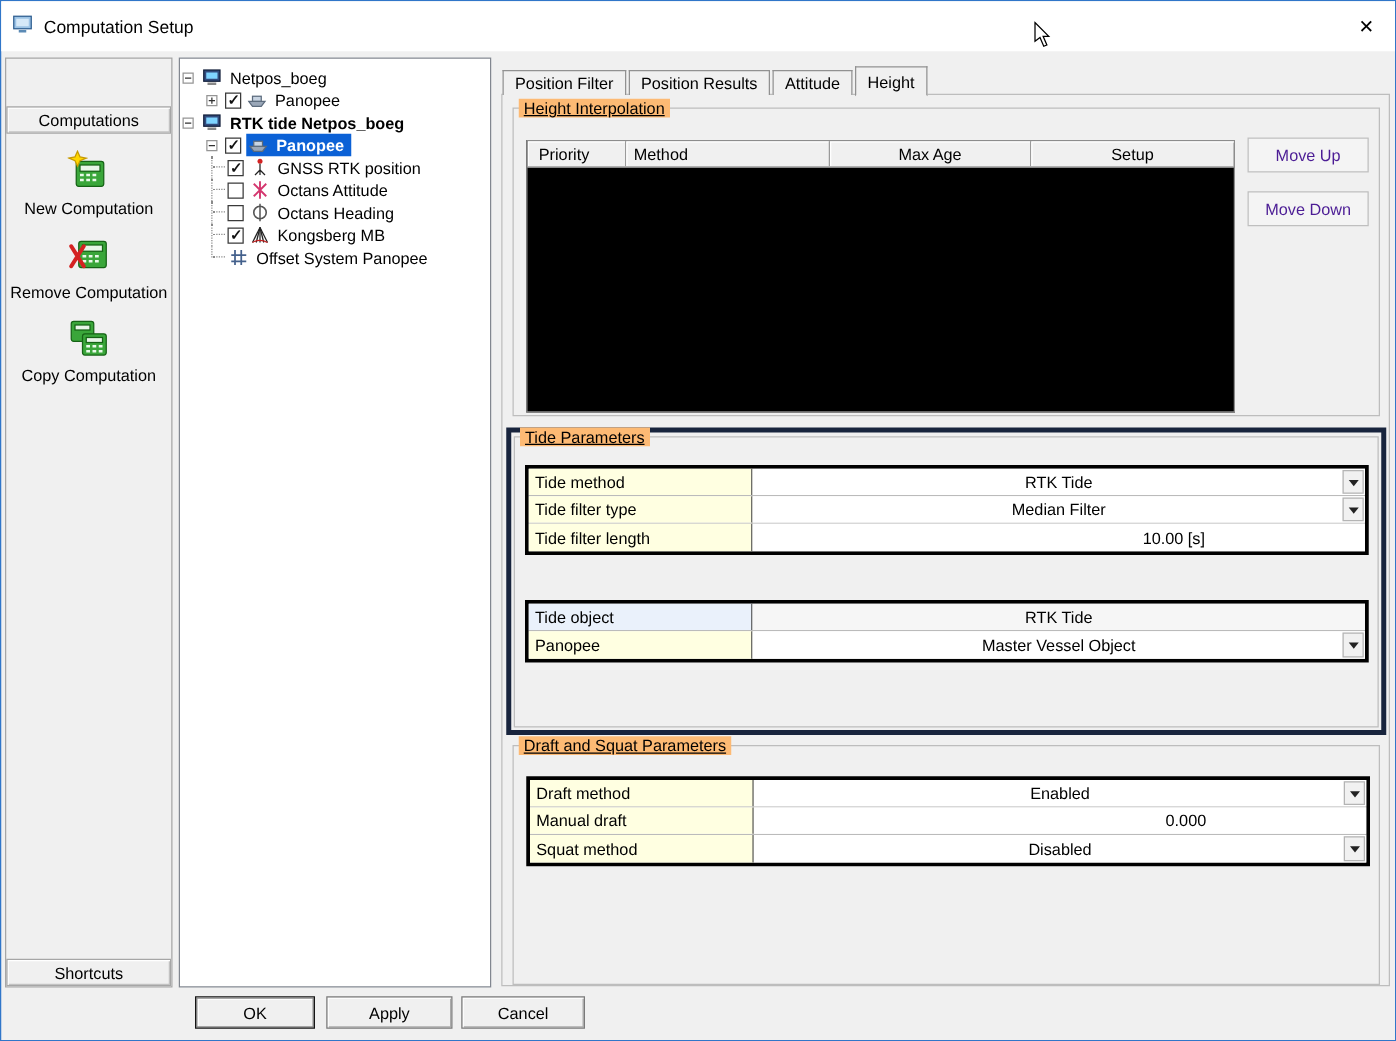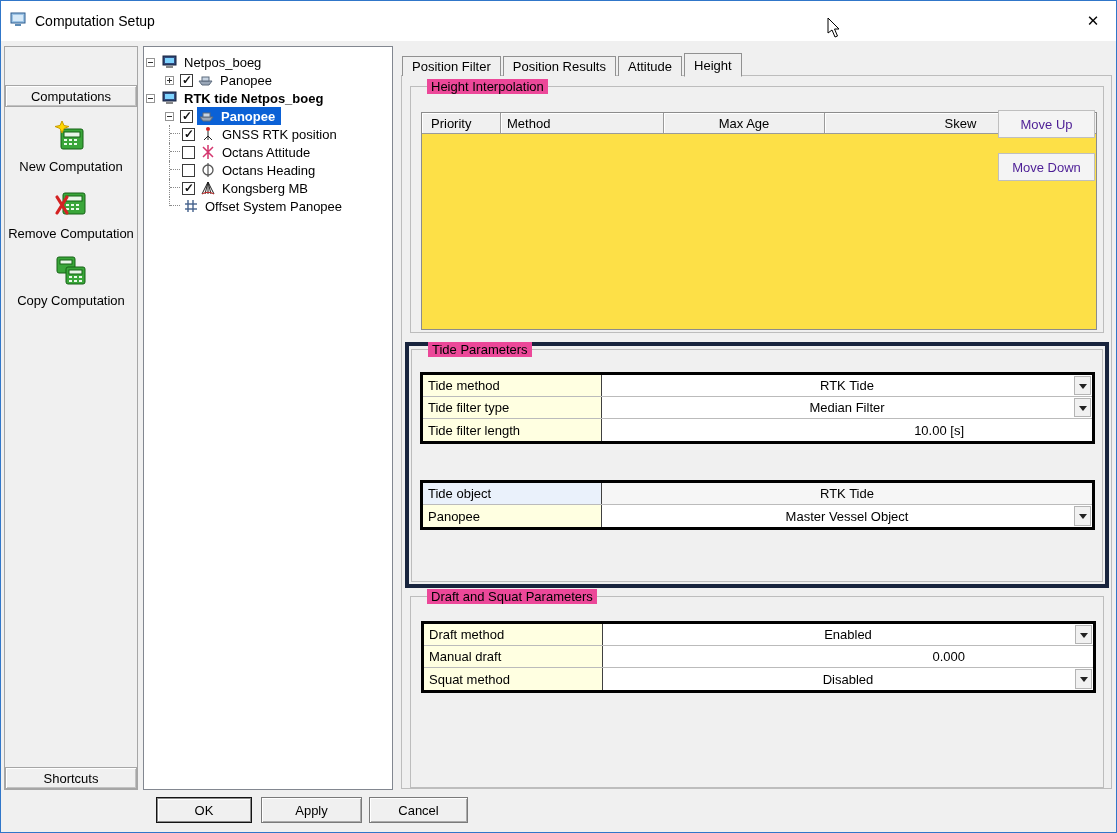--- a/index.html
+++ b/index.html
@@ -50,25 +50,25 @@
   .tabstrip { position:absolute; left:401px; top:51px; height:24px; display:flex; align-items:flex-end; z-index:2; }
   .tab { height:20px; padding:2px 9px 0; background:#f0f0f0; border:1px solid #919191; border-bottom:none;
     margin-right:2px; cursor:default; }
   .tab.active { height:24px; padding-top:4px; position:relative; z-index:3; margin-bottom:-1px;
     border-bottom:1px solid #f0f0f0; }
   .tabpage { position:absolute; left:400px; top:74px; width:711px; height:714px;
     border:1px solid #bdbdbd; background:#f0f0f0; }
 
   
   .gb { position:absolute; border:1px solid #bdbdbd; }
-  .gb-title { position:absolute; top:-8px; left:16px; background:#ec4899; padding:0 4px; }
+  .gb-title { position:absolute; top:-8px; left:4px; background:#fdba74; padding:0 4px;text-decoration:underline; }
 
   .gb-height { left:8px; top:10px; width:694px; height:247px; }
-  .hi-table { position:absolute; left:10px; top:25px; width:676px; height:218px;
-    border:1px solid #8c8c8c; background:#fde047; }
+  .hi-table { position:absolute; left:10px; top:25px; width:567px; height:218px;
+    border:1px solid #8c8c8c; background:#000000; }
   .hi-header { display:flex; height:21px; background:#f0f0f0; border-bottom:1px solid #9a9a9a; }
   .hi-cell { display:flex; align-items:center; border-right:1px solid #9a9a9a;
     box-shadow:inset 1px 1px 0 #fff; padding:0 6px; }
   .c-priority { width:79px; padding-left:9px; }
   .c-method { width:163px; }
   .c-maxage { width:161px; justify-content:center; }
   .c-skew { flex:1; border-right:none; justify-content:center; }
   .mv { position:absolute; left:587px; width:97px; height:28px; background:#f4f4f4;
     border:1px solid #bfbfbf; color:#4c1d95; font-family:inherit; font-size:13px; }
   .mv-up { top:23px; } .mv-down { top:66px; }
@@ -317,21 +317,21 @@
 
   <div class="tabpage">
 
     <div class="gb gb-height">
       <span class="gb-title">Height Interpolation</span>
       <div class="hi-table">
         <div class="hi-header">
           <div class="hi-cell c-priority">Priority</div>
           <div class="hi-cell c-method">Method</div>
           <div class="hi-cell c-maxage">Max Age</div>
-          <div class="hi-cell c-skew">Skew</div>
+          <div class="hi-cell c-skew">Setup</div>
         </div>
         <div></div>
       </div>
       <button class="mv mv-up" disabled="">Move Up</button>
       <button class="mv mv-down" disabled="">Move Down</button>
     </div>
 
     <div class="tide-hl">
       <div class="gb gb-tide">
         <span class="gb-title">Tide Parameters</span>

